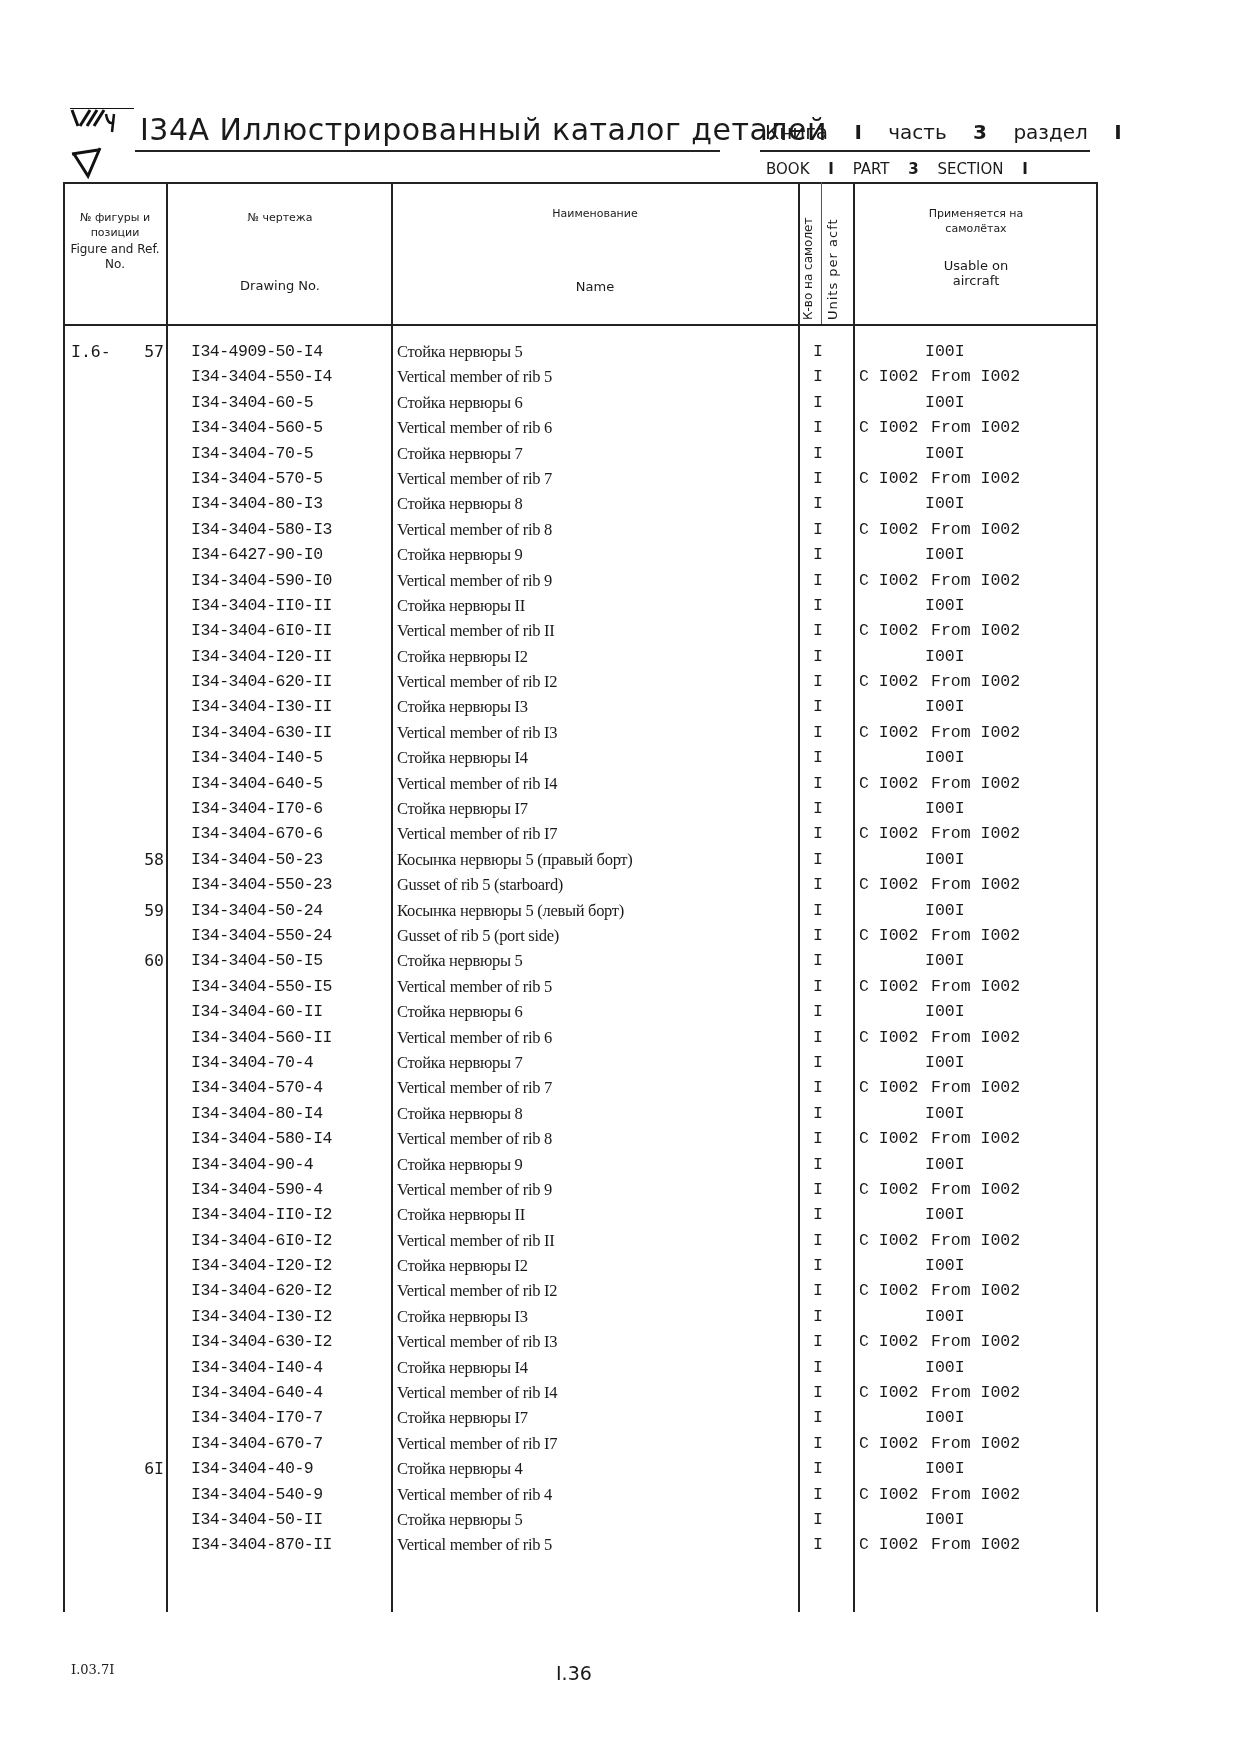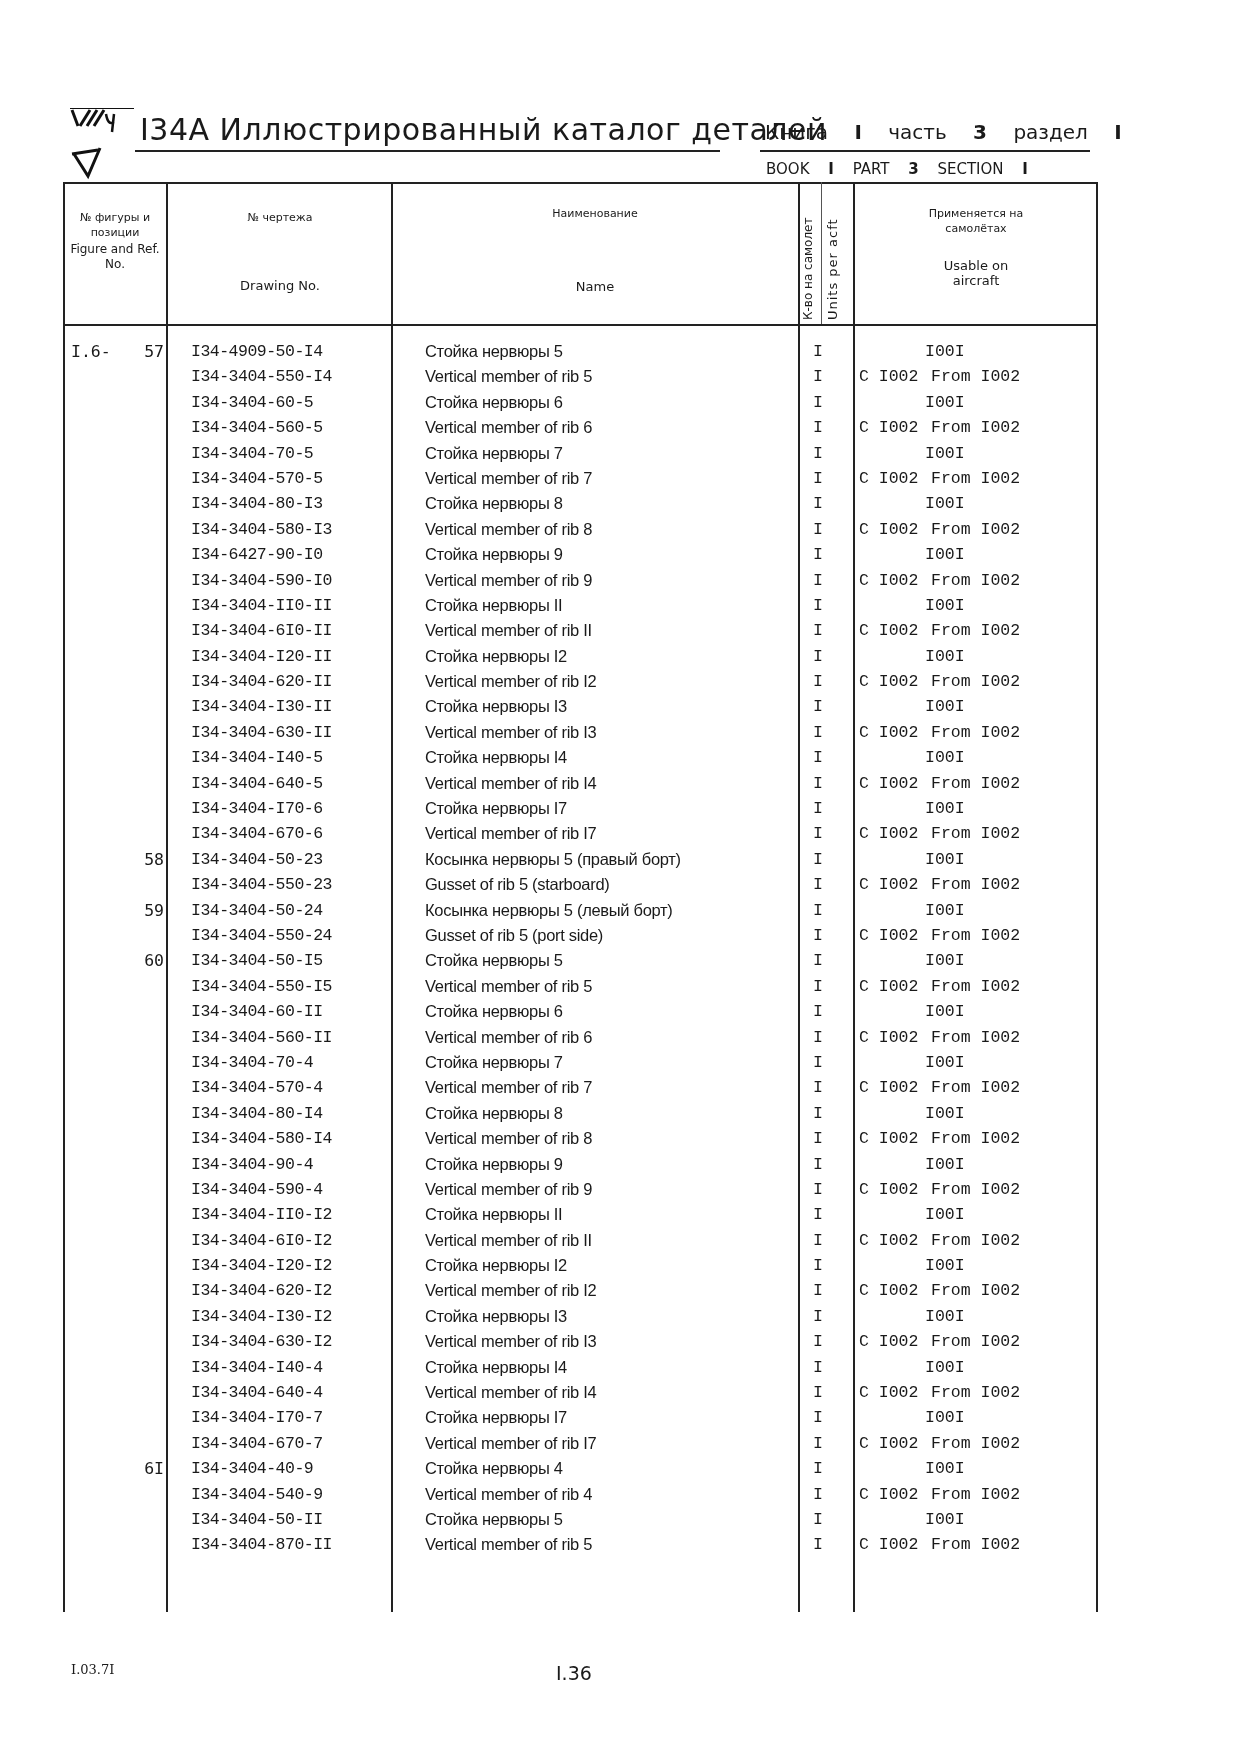--- a/index.html
+++ b/index.html
@@ -25,21 +25,21 @@
   .hdr { position: absolute; font-size: 12px; text-align: center; line-height: 15px; font-family: "DejaVu Sans", sans-serif; }
   .hdr-vert { position: absolute; font-size: 12px; white-space: nowrap; transform: rotate(-90deg); transform-origin: left top; font-family: "DejaVu Sans", sans-serif; }
 
   
   .rows { position: absolute; left: 0; top: 157px; width: 1035px; }
   .row { position: relative; height: 25.4px; font-family: "DejaVu Sans Mono", monospace; font-size: 16.5px; line-height: 25px; white-space: nowrap; }
   .c-fig { position: absolute; left: 8px; width: 93px; }
   .c-fig .fig-prefix { position: absolute; left: 0; }
   .c-fig .fig-ref { position: absolute; right: 0; }
   .c-draw { position: absolute; left: 128px; font-family: "Liberation Mono", monospace; letter-spacing: -0.5px; }
-  .c-name { position: absolute; left: 362px; font-family: Liberation Sans, sans-serif; letter-spacing: -0.3px; }
+  .c-name { position: absolute; left: 334px; font-family: Liberation Serif, serif; letter-spacing: -0.3px; }
   .c-units { position: absolute; left: 740px; width: 30px; text-align: center; font-family: "Liberation Mono", monospace; }
   .c-use { position: absolute; left: 792px; width: 240px; font-family: "Liberation Mono", monospace; }
   .c-use .ser-c { position: absolute; left: 4px; }
   .c-use .ser-from { position: absolute; left: 76px; }
   .c-use .ser-only { position: absolute; left: 70px; }
 
   .footer-date { position: absolute; left: 60px; top: 1662px; font-size: 13px; font-family: "DejaVu Serif", serif; margin-left: 11px; }
   .footer-page { position: absolute; left: 556px; top: 1662px; font-size: 19px; font-family: "DejaVu Sans", sans-serif; }
 </style>
 </head>

